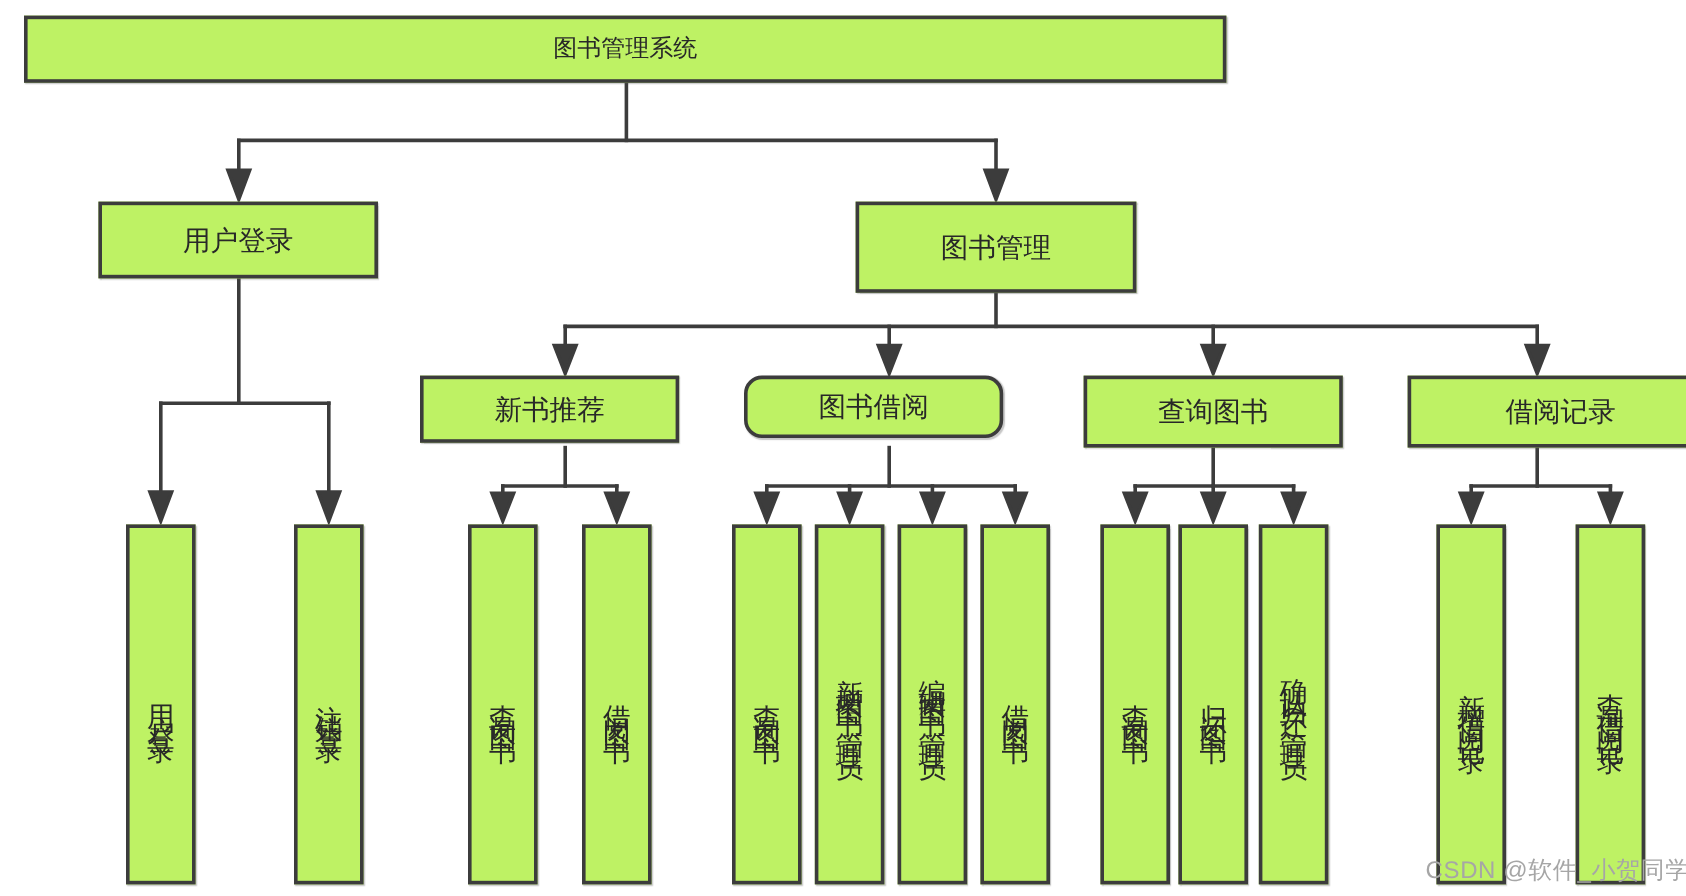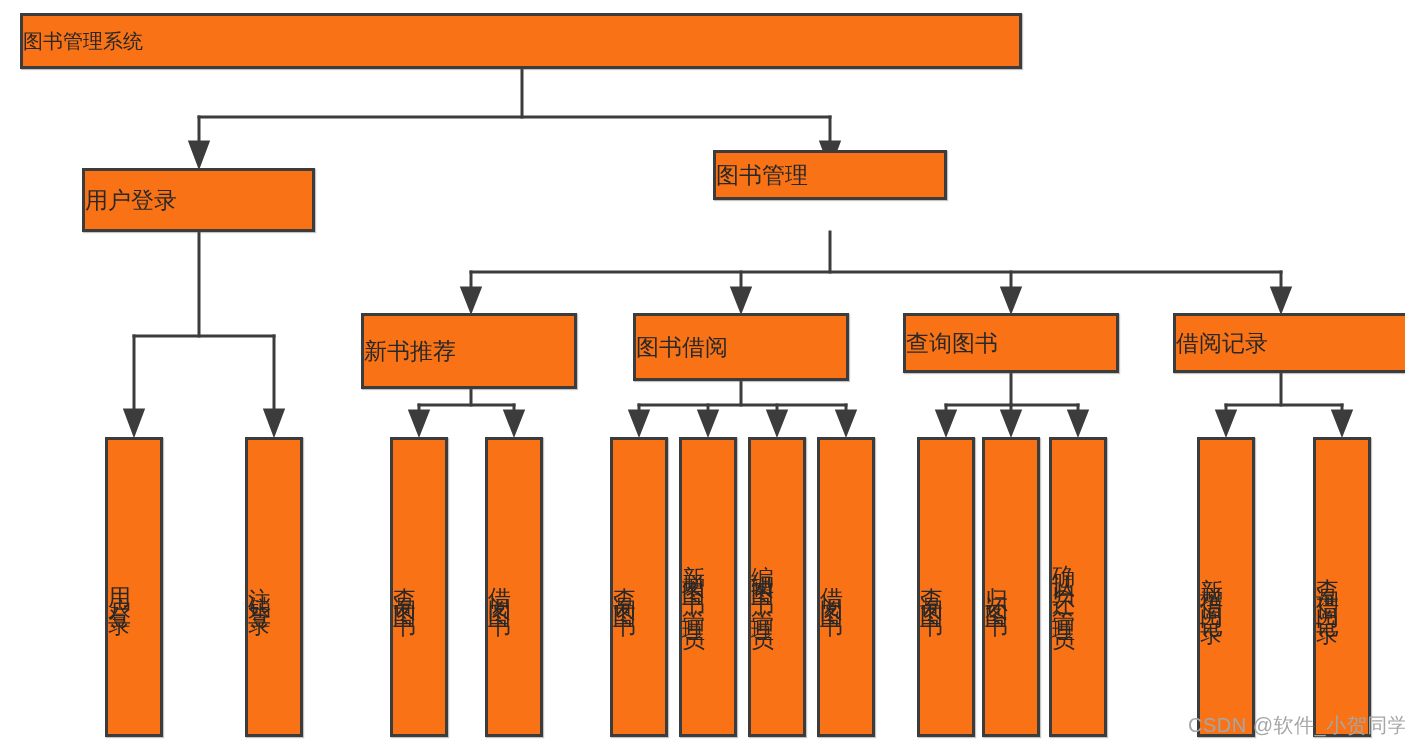--- a/index.html
+++ b/index.html
@@ -18,25 +18,26 @@
   .connectors {
     position: absolute;
     left: 0; top: 0;
     width: 1405px;
     height: 747px;
     z-index: 1;
   }
   .box {
     position: absolute;
     box-sizing: border-box;
-    background: #f97316;
+    background: #bef264;
     border: 3px solid #3c3c3c;
     box-shadow: 1px 1px 1px rgba(90,90,90,0.35);
     display: flex;
     align-items: center;
+    justify-content: center;
     z-index: 2;
     color: #282828;
   }
   .box .lbl {
     font-size: 23px;
     line-height: 1;
     white-space: nowrap;
   }
   .box.root .lbl { font-size: 20px; }
   .box.vbox .lbl {
@@ -127,28 +128,28 @@
     </g>
   </svg>
 
   <div class="box root" style="left:20px; top:13px; width:1002px; height:56px;">
     <span class="lbl">图书管理系统</span>
   </div>
 
   <div class="box" style="left:82px; top:168px; width:233px; height:64px;">
     <span class="lbl">用户登录</span>
   </div>
-  <div class="box" style="left:713px; top:150px; width:234px; height:50px;">
+  <div class="box" style="left:713px; top:168px; width:234px; height:76px;">
     <span class="lbl">图书管理</span>
   </div>
 
-  <div class="box" style="left:361px; top:313px; width:216px; height:76px;">
+  <div class="box" style="left:350px; top:313px; width:216px; height:56px;">
     <span class="lbl">新书推荐</span>
   </div>
-  <div class="box" style="left:633px; top:313px; width:216px; height:68px;">
+  <div class="box" style="left:620px; top:313px; width:216px; height:52px;border-radius:15px;">
     <span class="lbl">图书借阅</span>
   </div>
   <div class="box" style="left:903px; top:313px; width:216px; height:60px;">
     <span class="lbl">查询图书</span>
   </div>
   <div class="box" style="left:1173px; top:313px; width:255px; height:60px;">
     <span class="lbl">借阅记录</span>
   </div>
 
   <div class="box vbox" style="left:105px; top:437px; width:58px; height:300px;">

